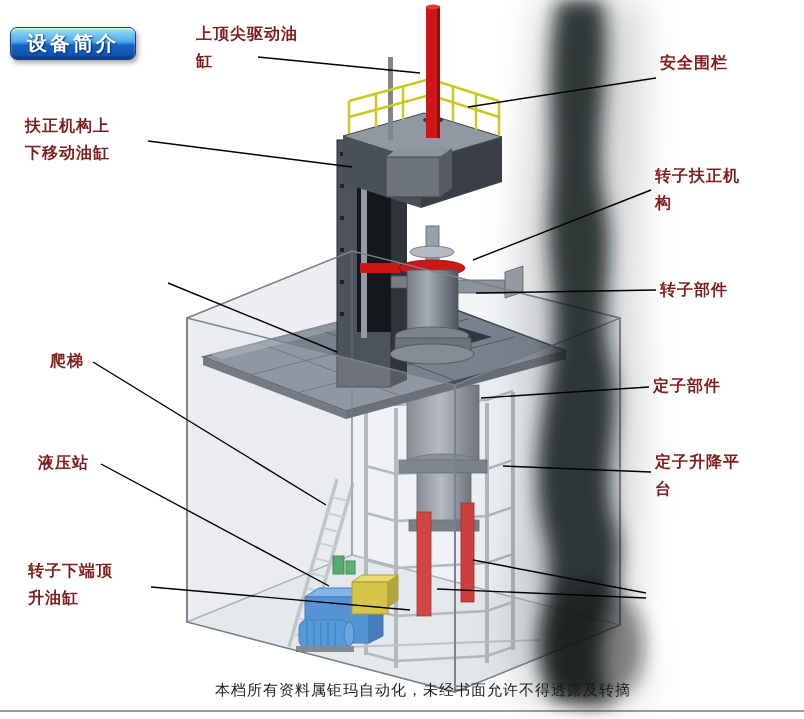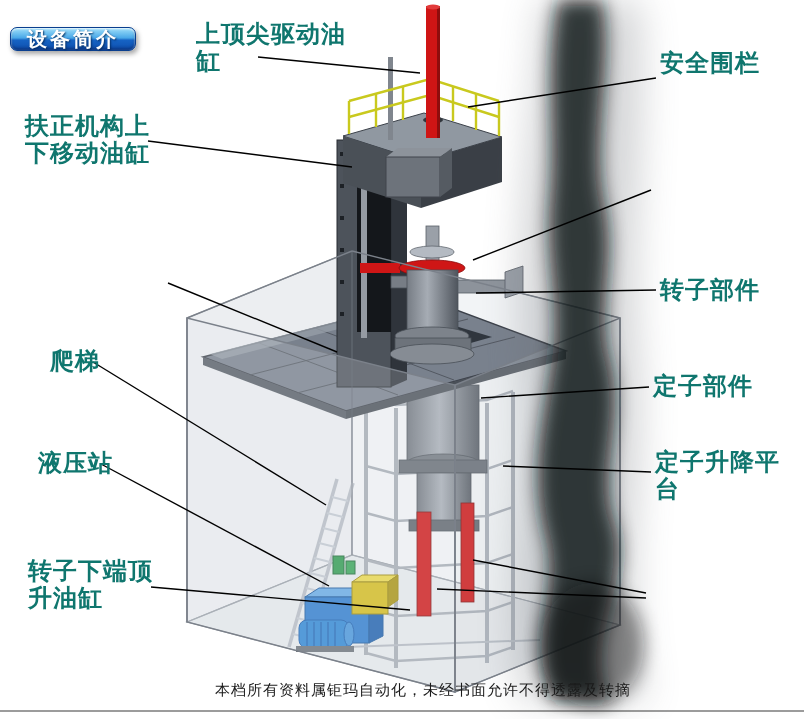--- a/index.html
+++ b/index.html
@@ -1,29 +1,29 @@
 <!DOCTYPE html>
 <html><head>
 <meta charset="utf-8">
 <style>
   * { margin:0; padding:0; box-sizing:border-box; }
   html,body { width:804px; height:719px; }
   body { font-family:"Liberation Sans", sans-serif; background:#ffffff; }
   .stage { position:relative; width:804px; height:719px; background:#ffffff; overflow:hidden; }
   svg.scene { position:absolute; left:0; top:0; }
   .badge {
-    position:absolute; left:10px; top:27px; width:126px; height:24px;
+    position:absolute; left:10px; top:27px; width:126px; height:33px;
     background:linear-gradient(180deg,#9fe0fa 0%,#49a8e8 45%,#1663c4 55%,#0e4fae 100%);
     border:1px solid #0a3f8f; border-radius:7px;
     box-shadow: inset 0 1px 2px rgba(255,255,255,.85), inset 0 -2px 3px rgba(0,0,40,.35), 2px 3px 5px rgba(0,0,0,.35);
     color:#fff; font-size:20px; font-weight:700; letter-spacing:3px;
     display:flex; align-items:center; justify-content:center;
     text-shadow:1px 1px 2px rgba(0,40,90,.9);
   }
-  .lbl { position:absolute; font-size:24px; line-height:27px; font-weight:600; color:#0f766e;
+  .lbl { position:absolute; font-size:16px; line-height:27px; font-weight:600; color:#7f1d1d;
          white-space:pre-line; letter-spacing:1px; }
   #lbl-top-cylinder     { left:196px; top:20px; }
   #lbl-safety-fence     { left:660px; top:49px; }
   #lbl-centering-cyl    { left:25px;  top:112px; }
   #lbl-rotor-centering  { left:655px; top:162px; }
   #lbl-antislip         { left:25px;  top:269px; }
   #lbl-rotor-parts      { left:660px; top:276px; }
   #lbl-ladder           { left:50px;  top:347px; }
   #lbl-stator-parts     { left:653px; top:372px; }
   #lbl-hydraulic        { left:38px;  top:449px;text-align:center; }
@@ -232,20 +232,22 @@
     <line x1="0" y1="711" x2="804" y2="711" stroke="#3a3a3a" stroke-width="1.2"></line>
   </svg>
 
   <div class="badge">设备简介</div>
 
   <div class="lbl" id="lbl-top-cylinder">上顶尖驱动油
 缸</div>
   <div class="lbl" id="lbl-safety-fence">安全围栏</div>
   <div class="lbl" id="lbl-centering-cyl">扶正机构上
 下移动油缸</div>
+  <div class="lbl" id="lbl-rotor-centering">转子扶正机
+构</div>
   <div class="lbl" id="lbl-rotor-parts">转子部件</div>
   <div class="lbl" id="lbl-ladder">爬梯</div>
   <div class="lbl" id="lbl-stator-parts">定子部件</div>
   <div class="lbl" id="lbl-hydraulic">液压站</div>
   <div class="lbl" id="lbl-stator-lift">定子升降平
 台</div>
   <div class="lbl" id="lbl-rotor-jack">转子下端顶
 升油缸</div>
 
   <div class="footer">本档所有资料属钜玛自动化，未经书面允许不得透露及转摘</div>

